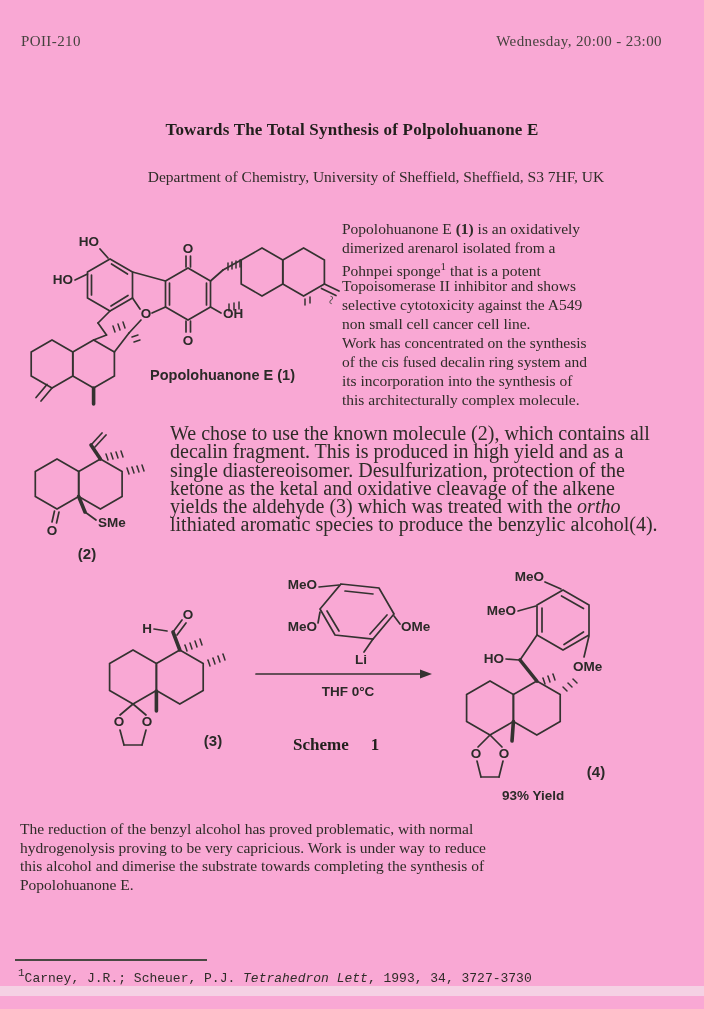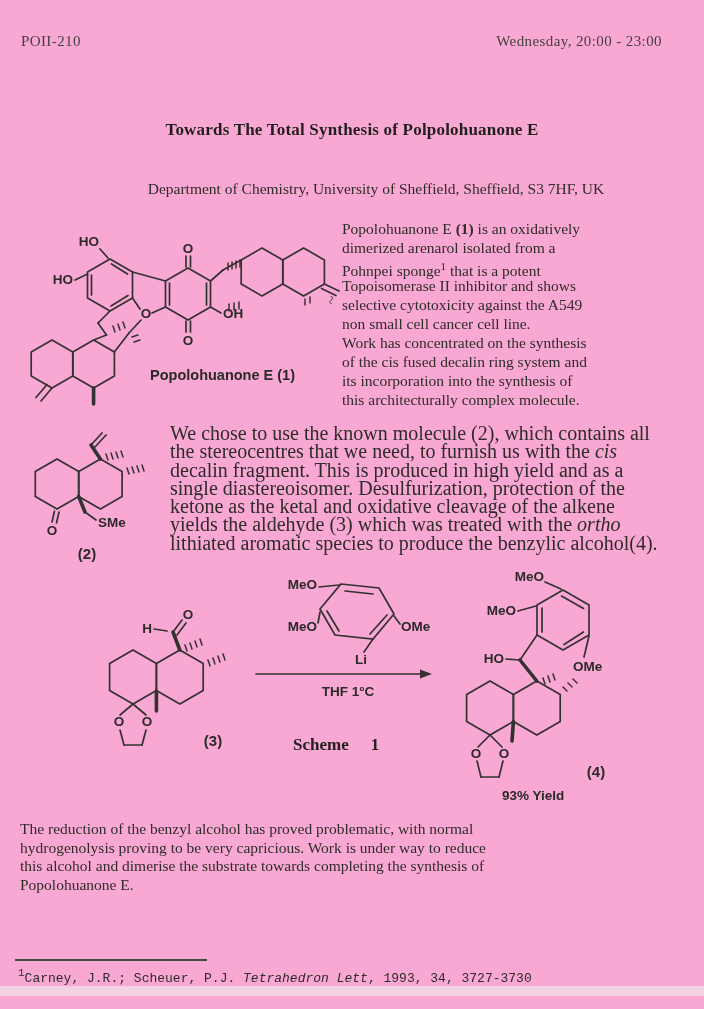--- a/index.html
+++ b/index.html
@@ -28,21 +28,21 @@
 <body>
 
 <div class="page">
 
   <div class="abs band-top" style="left:0;top:0;width:704px;height:7px;"></div>
 
   <div class="abs hdr tl" style="left:21px;top:33px;">POII-210</div>
   <div class="abs hdr tl" style="left:0;top:33px;width:662px;text-align:right;">Wednesday, 20:00 - 23:00</div>
 
   <div class="abs center tl" style="top:120px;font-size:17px;font-weight:700;color:#211f1c;letter-spacing:.2px;">Towards The Total Synthesis of Polpolohuanone E</div>
-  <div class="abs center tl" style="top:180px;padding-left:48px;font-size:15.5px;">Department of Chemistry, University of Sheffield, Sheffield, S3 7HF, UK</div>
+  <div class="abs center tl" style="top:168px;padding-left:48px;font-size:15.5px;">Department of Chemistry, University of Sheffield, Sheffield, S3 7HF, UK</div>
 
   <div class="abs" style="left:10px;top:212px;width:330px;height:200px;">
     <svg width="330" height="200" viewBox="0 0 330 200">
       <g>
 
         <path d="M100,47 L122.5,60 L122.5,86 L100,99 L77.5,86 L77.5,60 Z"></path>
         <line x1="101.5" y1="52" x2="117.5" y2="62"></line>
         <line x1="81.5" y1="83" x2="81.5" y2="63"></line>
         <line x1="118" y1="83.5" x2="101" y2="94"></line>
 
@@ -143,21 +143,20 @@
         <line x1="73" y1="90" x2="84" y2="98"></line>
       </g>
       <text x="40" y="113" text-anchor="middle">O</text>
       <text x="86" y="105" text-anchor="start">SMe</text>
       <text x="75" y="137" text-anchor="middle" class="num">(2)</text>
     </svg>
   </div>
 
   <div class="abs p2" style="left:170px;top:424px;">
     <div class="tl">We chose to use the known molecule (2), which contains all</div>
-    <div class="tl"><span>the stereocentres that we need, to furnish us with the </span><i>cis</i></div>
     <div class="tl">decalin fragment. This is produced in high yield and as a</div>
     <div class="tl">single diastereoisomer. Desulfurization, protection of the</div>
     <div class="tl">ketone as the ketal and oxidative cleavage of the alkene</div>
     <div class="tl"><span>yields the aldehyde (3) which was treated with the </span><i>ortho</i></div>
     <div class="tl">lithiated aromatic species to produce the benzylic alcohol(4).</div>
   </div>
 
   <div class="abs" style="left:60px;top:582px;width:220px;height:190px;">
     <svg width="220" height="190" viewBox="0 0 220 190">
       <g>
@@ -208,21 +207,21 @@
       <text x="106" y="104" text-anchor="middle">Li</text>
     </svg>
   </div>
 
   <div class="abs" style="left:254px;top:666px;width:180px;height:16px;">
     <svg width="180" height="16" viewBox="0 0 180 16">
       <line x1="2" y1="8" x2="166" y2="8"></line>
       <polygon class="ah" points="166,3.5 178,8 166,12.5"></polygon>
     </svg>
   </div>
-  <div class="abs tl" style="left:288px;top:684px;width:120px;text-align:center;font-family:'Liberation Sans',sans-serif;font-size:13.5px;font-weight:600;color:#2b2a28;">THF 1°C</div>
+  <div class="abs tl" style="left:288px;top:684px;width:120px;text-align:center;font-family:'Liberation Sans',sans-serif;font-size:13.5px;font-weight:600;color:#2b2a28;">THF 0°C</div>
 
   <div class="abs" style="left:440px;top:558px;width:264px;height:250px;">
     <svg width="264" height="250" viewBox="0 0 264 250">
       <g>
         <path d="M123,32 L149,47 L149,77 L123,92 L97,77 L97,47 Z"></path>
         <line x1="121.5" y1="38" x2="143.5" y2="50.5"></line>
         <line x1="143.5" y1="74" x2="124" y2="86.5"></line>
         <line x1="102" y1="74" x2="102" y2="50"></line>
         <line x1="105" y1="24" x2="121" y2="31"></line>
         <line x1="78" y1="53" x2="96" y2="48"></line>

